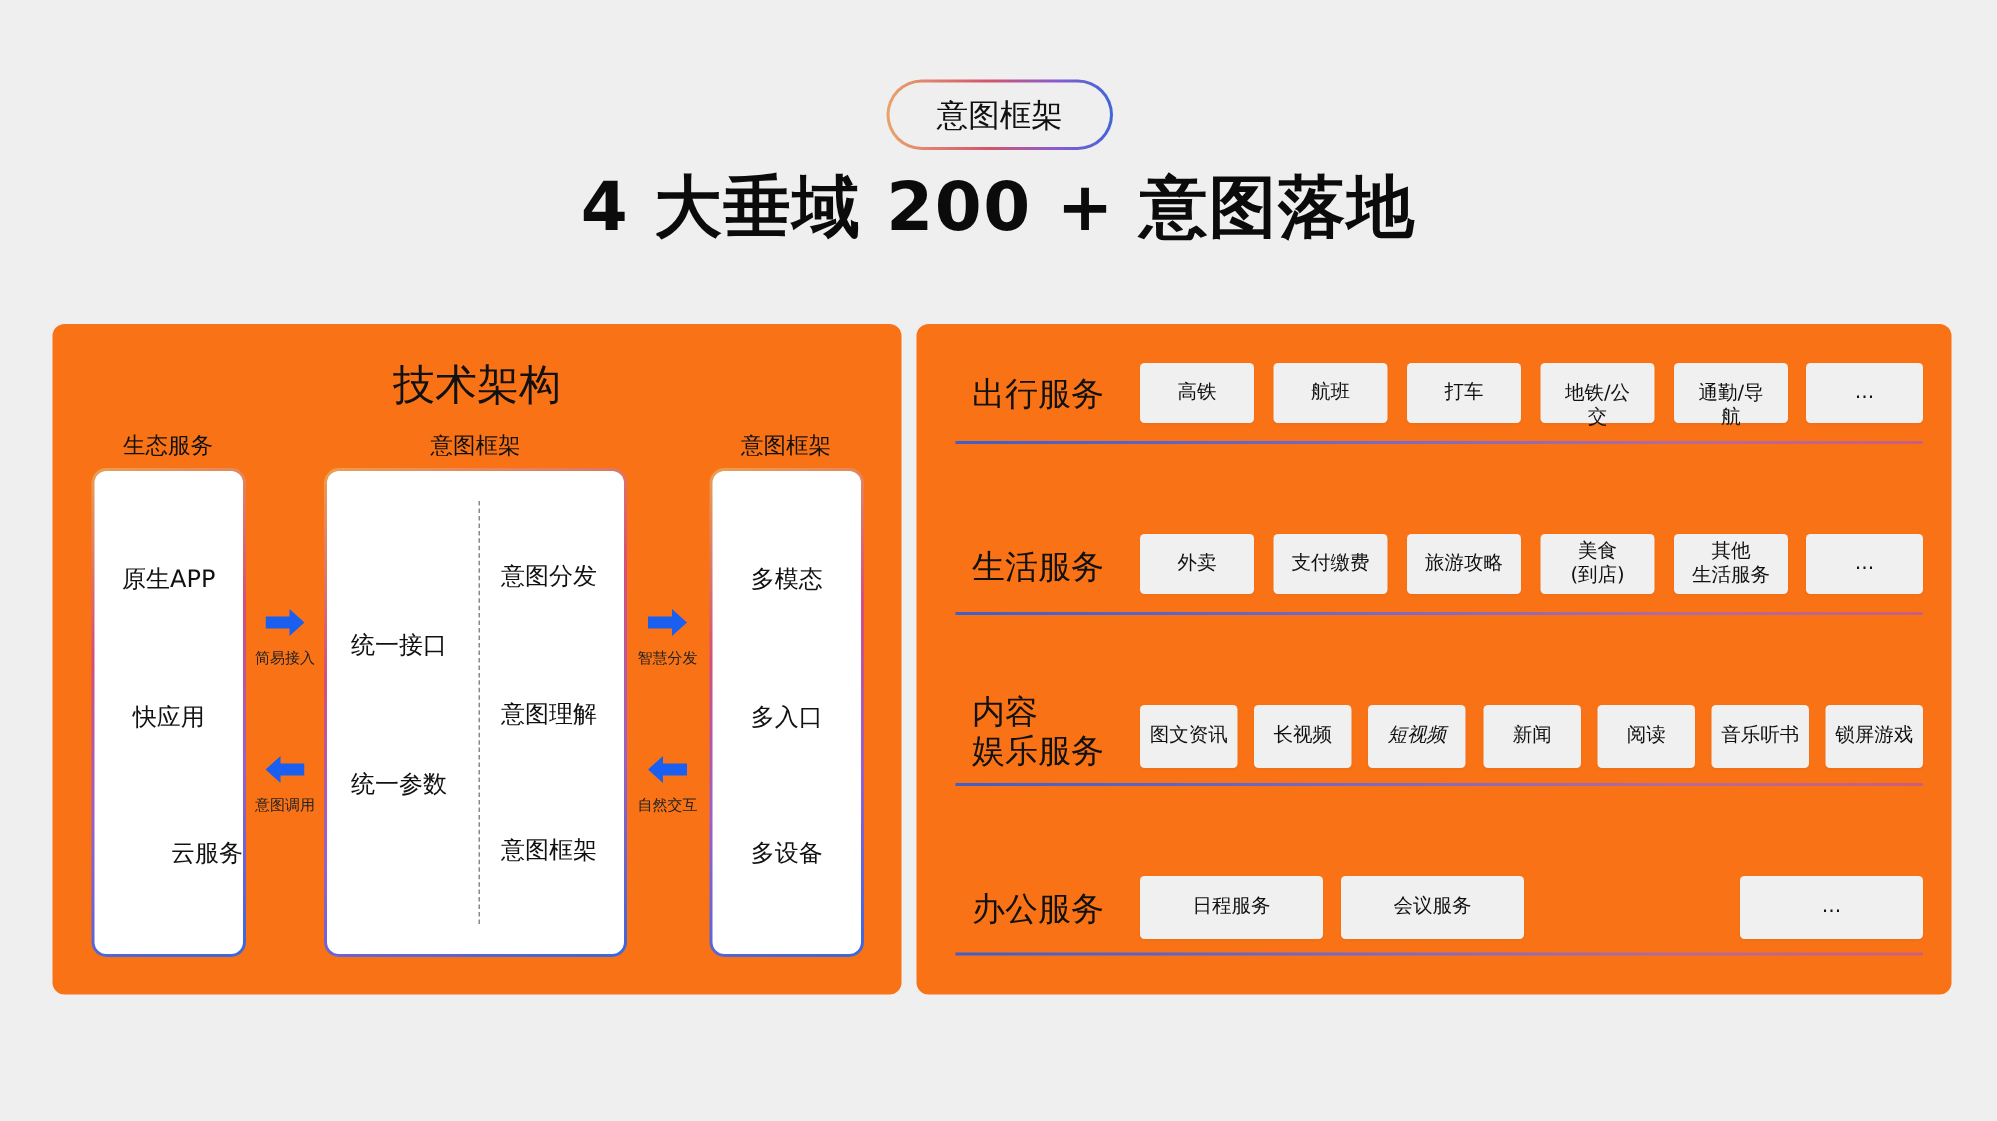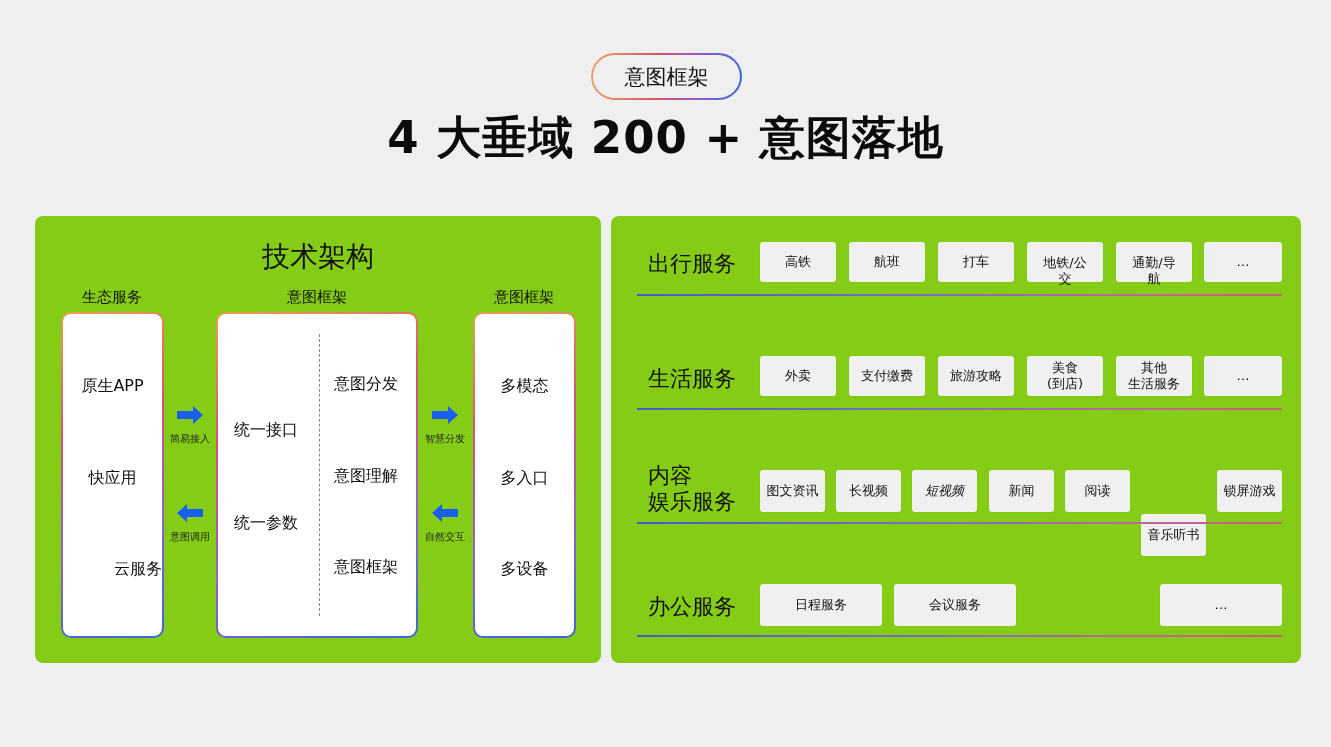--- a/index.html
+++ b/index.html
@@ -18,21 +18,21 @@
   .pill-inner {
     width: 100%; height: 100%; border-radius: 22px; background: #efefef;
     display: flex; align-items: center; justify-content: center;
     font-size: 21px; color: #111;
   }
   .headline {
     position: absolute; left: 0; top: 108px; width: 1331px; text-align: center;
     font-size: 45px; font-weight: bold; color: #0b0b0b; letter-spacing: 1px;
   }
   .panel {
-    position: absolute; background: #84cc16; border-radius: 8px;
+    position: absolute; background: #f97316; border-radius: 8px;
   }
   .panel-left { left: 35px; top: 216px; width: 566px; height: 447px; }
   .panel-right { left: 611px; top: 216px; width: 690px; height: 447px; }
 
   .arch-title {
     position: absolute; left: 0; width: 566px; top: 22px; text-align: center;
     font-size: 28px; color: #111;
   }
   .col-title { position: absolute; font-size: 15px; color: #111; text-align: center; }
 
@@ -155,21 +155,21 @@
 
   <div class="row-title" style="left:37px; top:247px;">
     <div>内容</div>
     <div>娱乐服务</div>
   </div>
   <div class="chip" style="left:149px; top:254px; width:65px; height:42px;">图文资讯</div>
   <div class="chip" style="left:225px; top:254px; width:65px; height:42px;">长视频</div>
   <div class="chip" style="left:301px; top:254px; width:65px; height:42px;font-style:italic;">短视频</div>
   <div class="chip" style="left:378px; top:254px; width:65px; height:42px;">新闻</div>
   <div class="chip" style="left:454px; top:254px; width:65px; height:42px;">阅读</div>
-  <div class="chip" style="left:530px; top:254px; width:65px; height:42px;margin-top:44px;">音乐听书</div>
+  <div class="chip" style="left:530px; top:254px; width:65px; height:42px;">音乐听书</div>
   <div class="chip" style="left:606px; top:254px; width:65px; height:42px;">锁屏游戏</div>
   <div class="rule" style="left:26px; top:306px; width:645px;"></div>
 
   <div class="row-title" style="left:37px; top:378px;">办公服务</div>
   <div class="chip" style="left:283px; top:368px; width:122px; height:42px;">会议服务</div>
   <div class="chip" style="left:149px; top:368px; width:122px; height:42px;">日程服务</div>
   <div class="chip" style="left:549px; top:368px; width:122px; height:42px;">…</div>
   <div class="rule" style="left:26px; top:419px; width:645px;"></div>
 </div>
 

